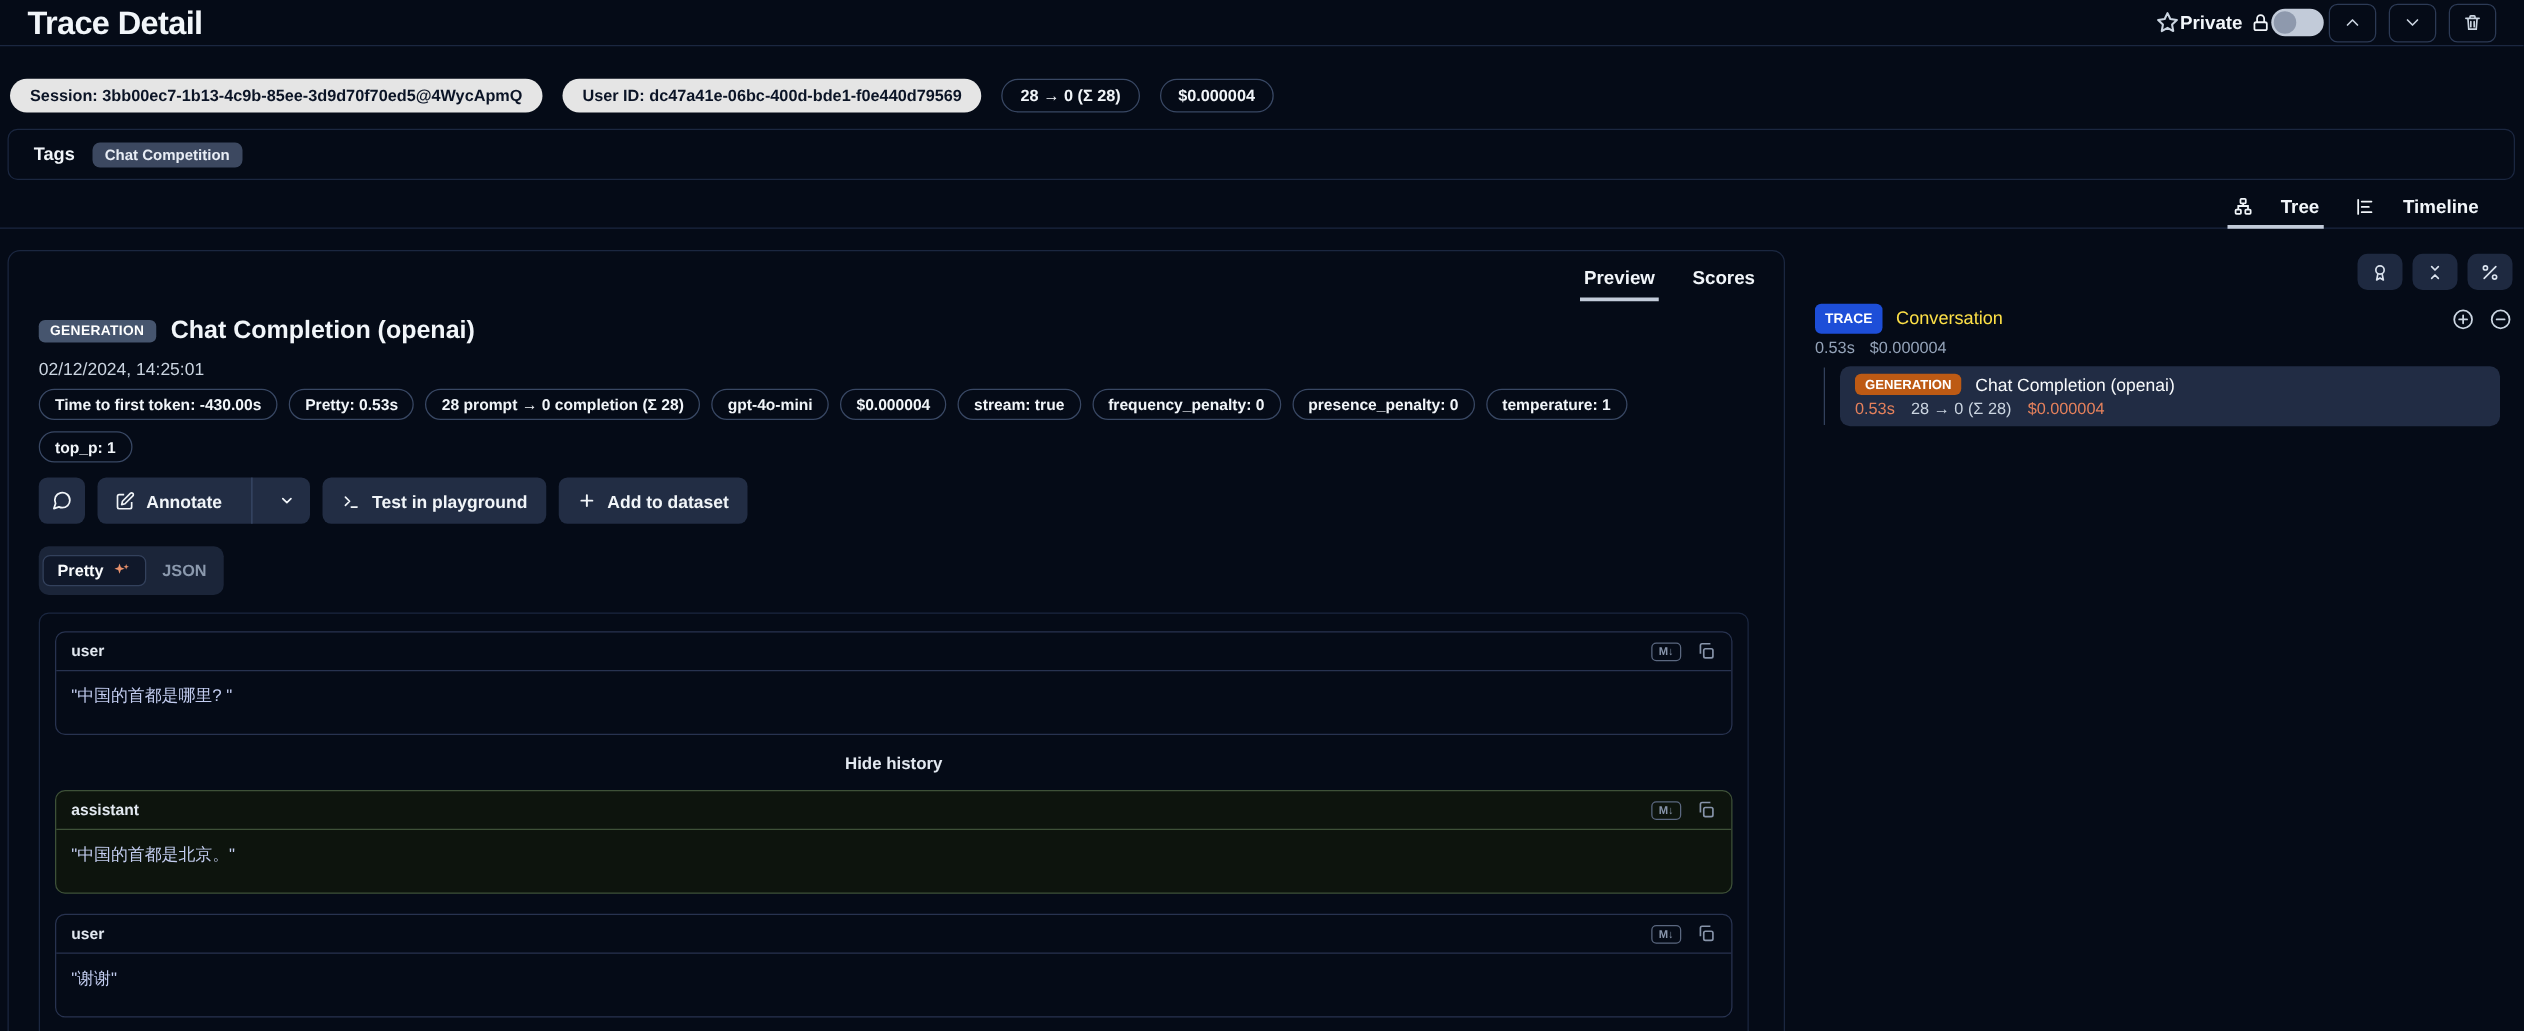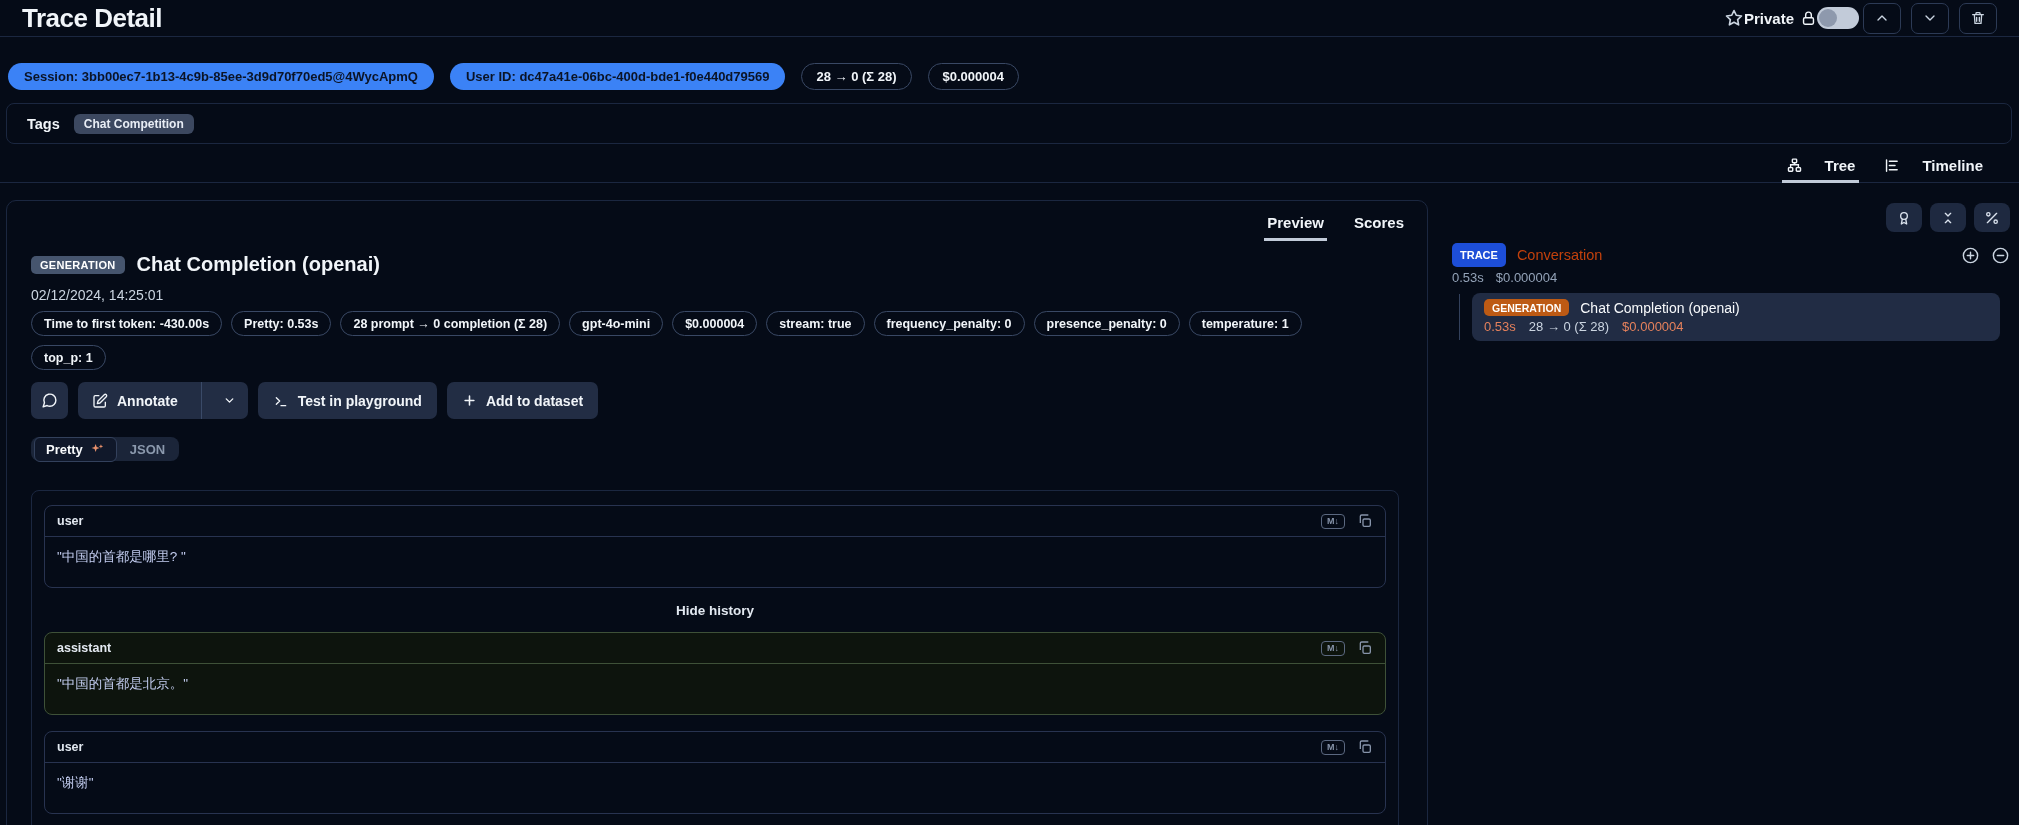--- a/index.html
+++ b/index.html
@@ -22,21 +22,21 @@
   .privacy { display:flex; align-items:center; gap:6px; font-size:15px; font-weight:bold; color:#f1f5f9; }
   .toggle { width:42px; height:22px; border-radius:11px; background:var(--toggle-track,#c2cbd9); position:relative; border:none; cursor:pointer; }
   .toggle .knob { position:absolute; left:2px; top:2px; width:18px; height:18px; border-radius:50%; background:var(--toggle-knob,#8e99ad); }
   .hdr-btn { width:38px; height:31px; border-radius:7px; border:1px solid #2c3a55; background:transparent;
     color:#cbd5e1; display:flex; align-items:center; justify-content:center; cursor:pointer; }
   .hdr-btn-group { display:flex; gap:10px; margin-left:4px; }
 
   
   .id-badges { position:absolute; top:63px; left:8px; display:flex; gap:16px; align-items:center; }
   .pill { height:27px; display:inline-flex; align-items:center; border-radius:14px; font-size:13px; font-weight:bold; white-space:nowrap; }
-  .pill.filled { background:#3b82f6; color:#0b1426; padding:12px 16px; }
+  .pill.filled { background:#e5e5e5; color:#0b1426; padding:12px 16px; }
   .pill.outline { border:1px solid #394864; color:#f1f5f9; padding:0 14px; background:transparent; }
 
   
   .tags-box { position:absolute; top:103px; left:6px; right:7px; height:41px;
     border:1px solid var(--border,#1b2740); border-radius:8px;
     display:flex; align-items:center; gap:14px; padding:0 20px; }
   .tags-label { font-size:14.5px; font-weight:bold; }
   .tag-chip { background:#3c4860; color:#e8edf5; font-size:12px; font-weight:bold; border-radius:6px; padding:3px 10px; cursor:pointer; }
 
   
@@ -68,21 +68,21 @@
 
   .actions-row { position:absolute; top:181px; left:24px; display:flex; gap:10px; align-items:center; }
   .act-btn { height:37px; background:#222d44; border:none; border-radius:7px; color:#f1f5f9;
     font-size:14px; font-weight:bold; display:flex; align-items:center; gap:9px; padding:0 15px; cursor:pointer; font-family:inherit; }
   .act-btn.icon-only { width:37px; padding:0; justify-content:center; }
   .split { padding:0; }
   .split .seg { display:flex; align-items:center; gap:9px; padding:0 14px; height:100%; }
   .split .divider { width:1px; height:100%; background:#3a4a68; }
   .split .caret { padding:0 12px; display:flex; align-items:center; height:100%; }
 
-  .format-toggle { position:absolute; top:236px; left:24px; height:24px; background:#1b2539; border-radius:8px;
+  .format-toggle { position:absolute; top:236px; left:24px; height:39px; background:#1b2539; border-radius:8px;
     display:flex; align-items:center; padding:3px; gap:2px; }
   .fmt-seg { height:25px; border-radius:6px; display:flex; align-items:center; gap:7px; padding:0 11px;
     font-size:13px; font-weight:bold; border:none; cursor:pointer; font-family:inherit; background:transparent; color:#8b99ad; }
   .fmt-seg.active { background:#10182a; border:1px solid #33415c; color:#f8fafc; }
 
   .messages { position:absolute; top:289px; left:24px; right:28px; height:360px;
     border:1px solid var(--border,#1b2740); border-radius:8px; padding:14px 12px; }
   .msg-box { border:1px solid #283350; border-radius:8px; background:transparent; }
   .msg-box.assistant { border-color:#3e5138; background:#0d140d; }
   .msg-header { height:31px; display:flex; align-items:center; justify-content:space-between;
@@ -99,21 +99,21 @@
     font-size:13.5px; font-weight:bold; color:#e2e8f0; background:none; border:none; width:100%;
     cursor:pointer; font-family:inherit; margin:7px 0; }
 
   
   .right-panel { position:absolute; left:1450px; top:200px; right:0; bottom:0; }
   .tree-toolbar { position:absolute; top:3px; right:9px; display:flex; gap:8px; }
   .tool-btn { width:36px; height:29px; border-radius:8px; background:#1e2940; border:none; color:#dbe3ee;
     display:flex; align-items:center; justify-content:center; cursor:pointer; }
   .trace-row { position:absolute; top:43px; left:2px; right:9px; display:flex; align-items:center; gap:11px; }
   .trace-badge { background:#1d4ed8; color:#fff; font-size:11px; font-weight:bold; border-radius:5px; padding:6px 8px; }
-  .trace-name { font-size:14.5px; color:#c2410c; }
+  .trace-name { font-size:14.5px; color:#fde047; }
   .trace-row .spacer { flex:1; }
   .tree-expander { background:none; border:none; color:#cbd5e1; cursor:pointer; }
   .trace-metrics { position:absolute; top:70px; left:2px; display:flex; gap:12px; font-size:13px; color:#94a3b8; }
   .tree-line { position:absolute; left:9px; top:94px; width:1px; height:46px; background:#33415c; }
   .gen-card { position:absolute; left:22px; top:93px; right:19px; height:48px; background:#212c44;
     border-radius:8px; padding:6px 12px; cursor:pointer; }
   .gen-card .row1 { display:flex; align-items:center; gap:11px; }
   .gen-badge { background:var(--accent-orange,#bd5a14); color:#fff; font-size:10.5px; font-weight:bold;
     border-radius:5px; padding:2.5px 8px; }
   .gen-name { font-size:14px; color:#f8fafc; }

